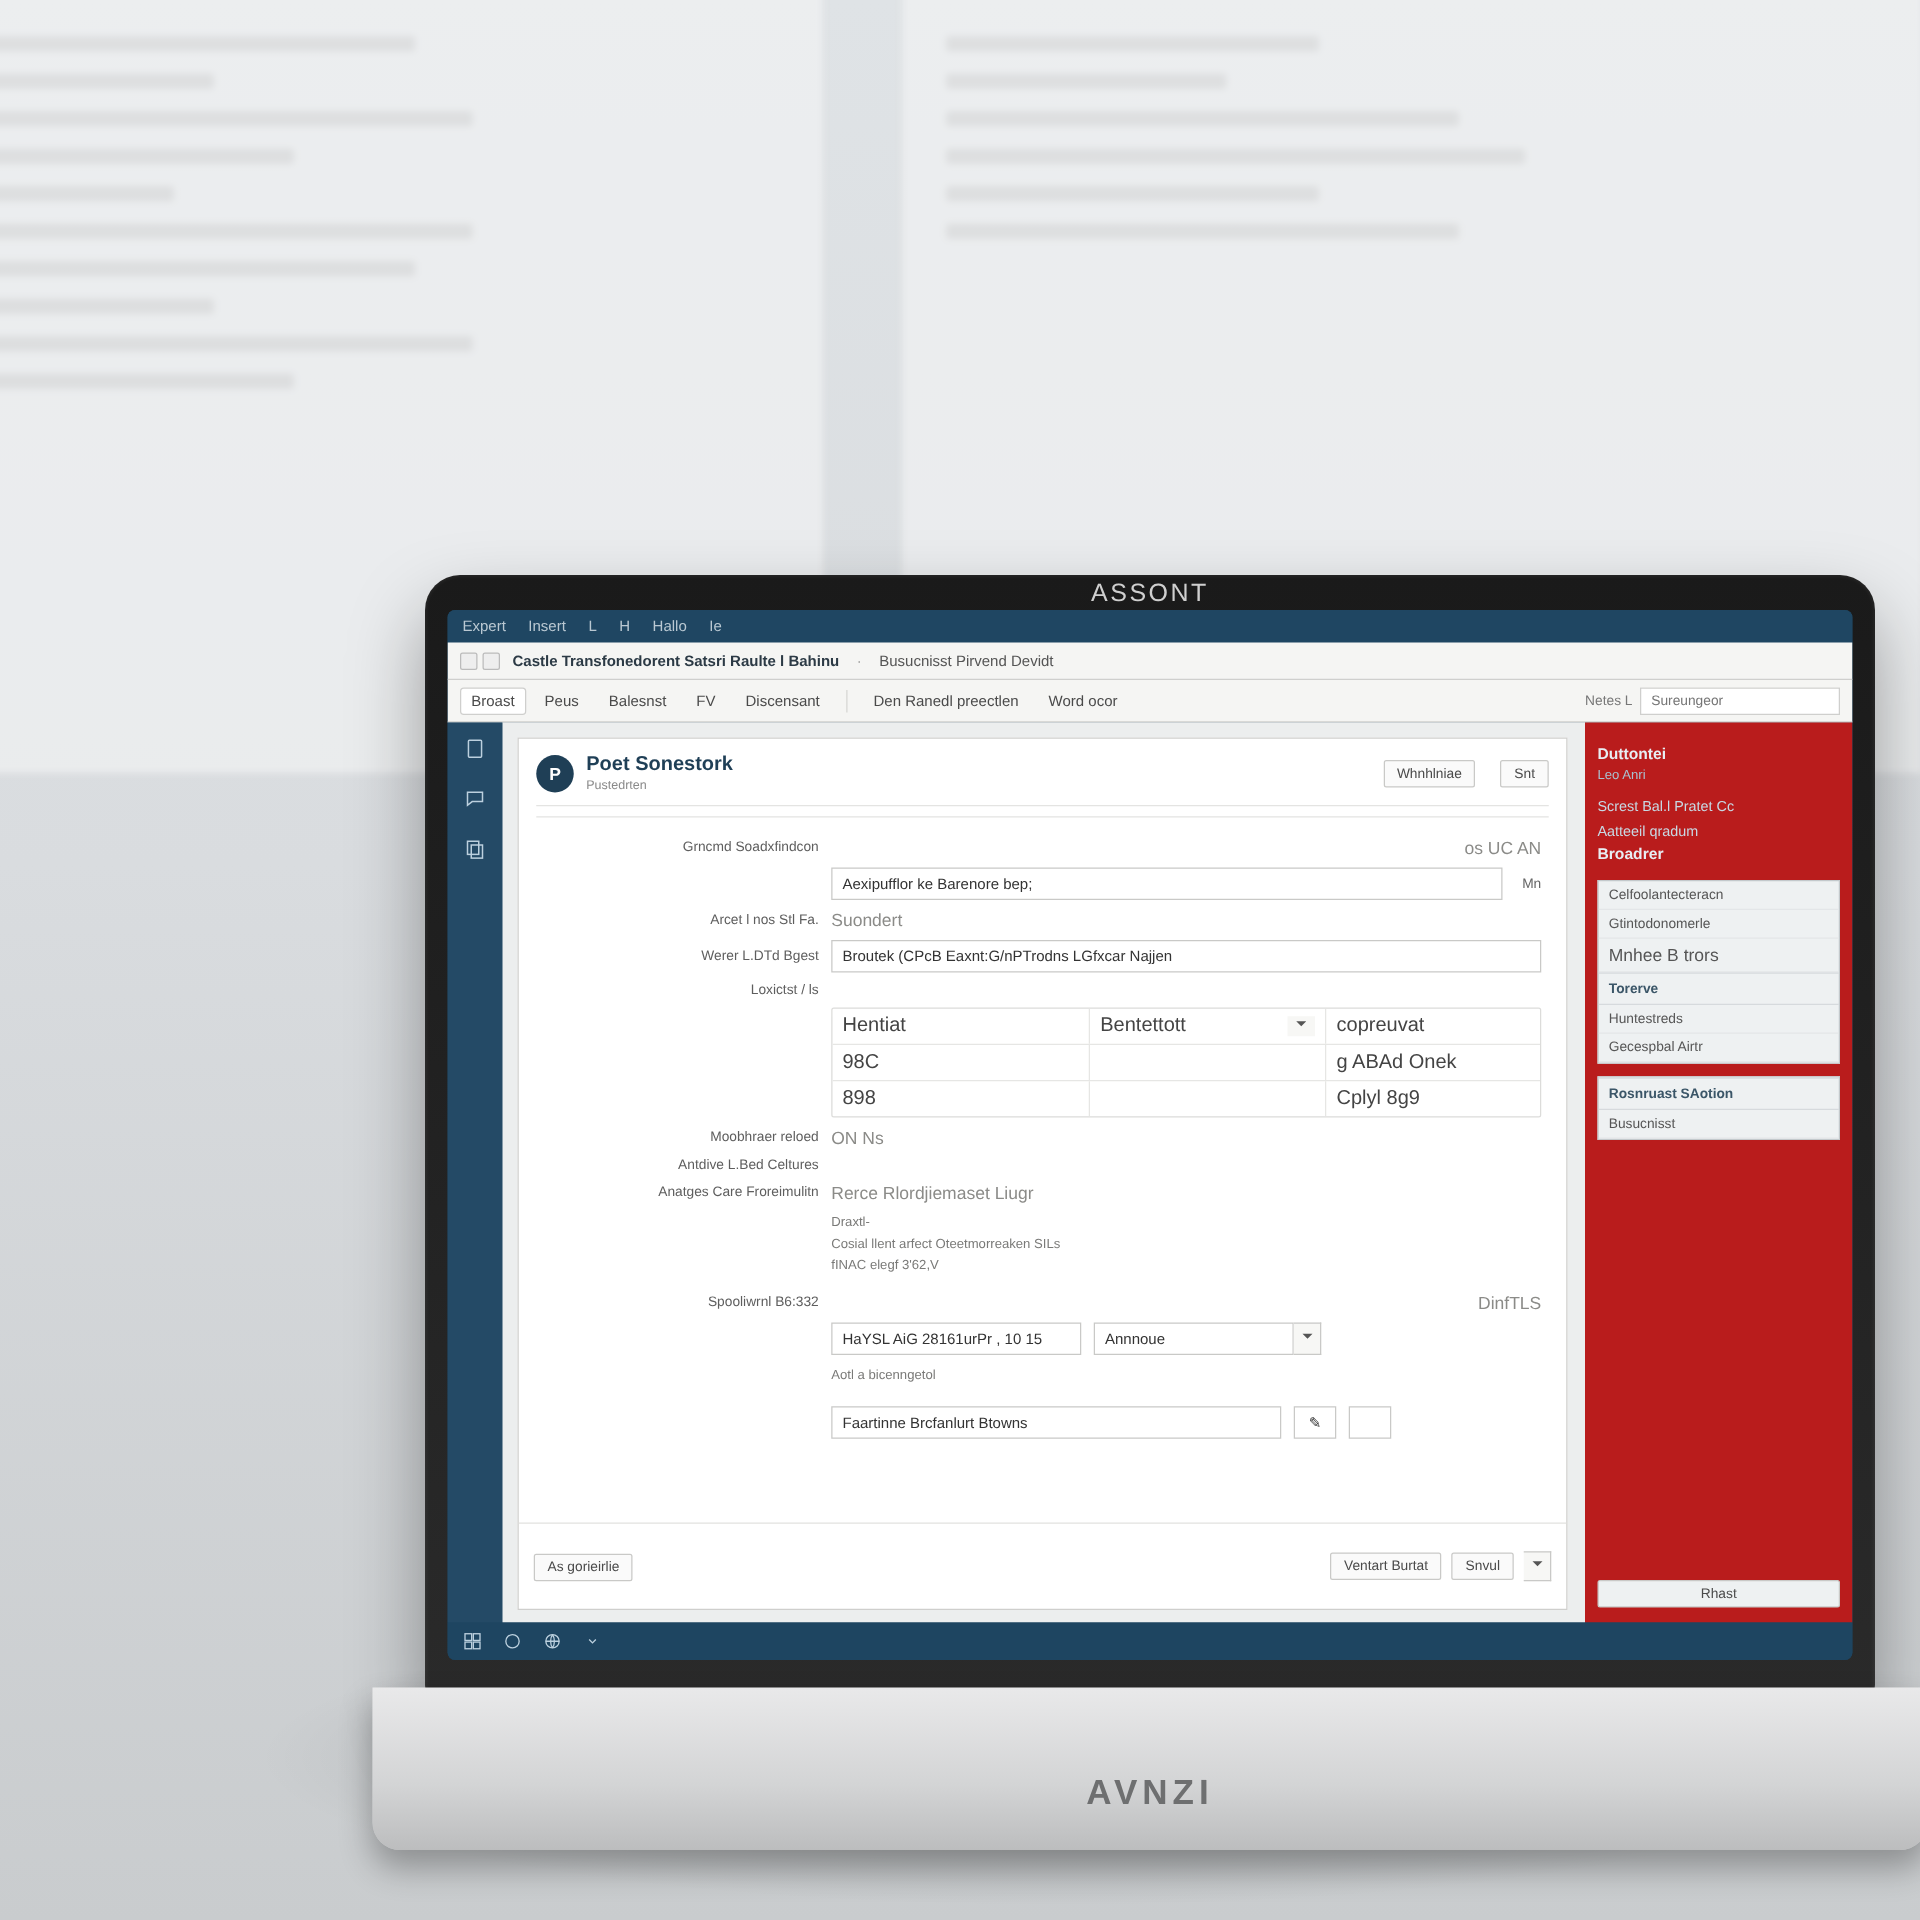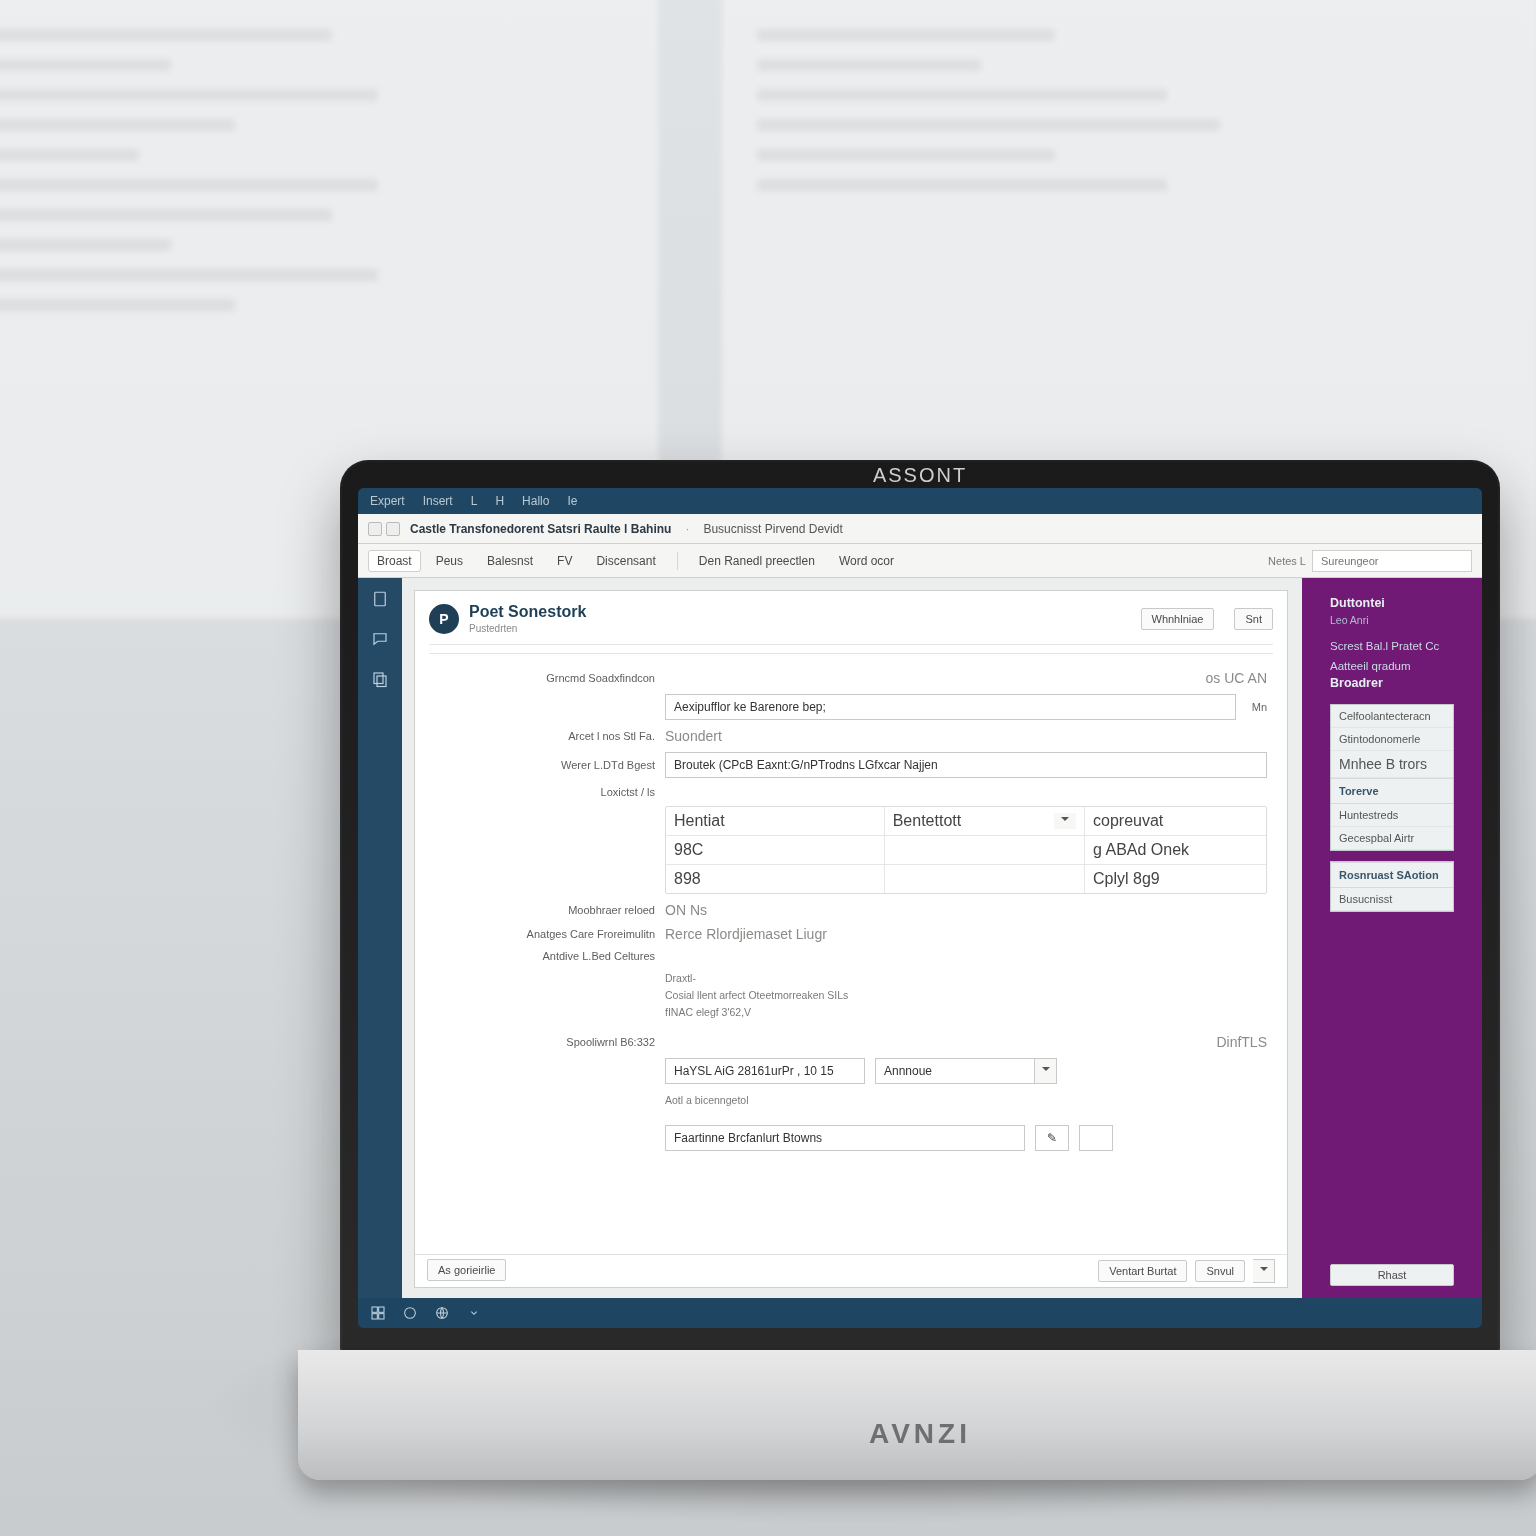--- a/index.html
+++ b/index.html
@@ -143,29 +143,29 @@
 .note { margin-left: 230px; font-size: 10.5px; color: #7a7a78; line-height: 1.6 }
 
 .subgrid { margin: 6px 0 6px 230px; border: 1px solid #dcdcda; border-radius: 2px; overflow: hidden }
 .subgrid .r { display: flex; border-top: 1px solid #e6e6e4 }
 .subgrid .r:first-child { border-top: none }
 .subgrid .c { padding: 5px 8px; font-size: 16px; color: #444 }
 .subgrid .c + .c { border-left: 1px solid #e6e6e4 }
 .subgrid .c1 { flex: 1.1 } .subgrid .c2 { flex: 1 } .subgrid .c3 { flex: .9 }
 
 .doc-footer {
-  border-top: 1px solid #e2e2e0; padding: 4px 12px;
-  display: flex; align-items: flex-start; justify-content: space-between; margin-top: 12px;
+  border-top: 1px solid #e2e2e0; padding: 22px 12px;
+  display: flex; align-items: flex-end; justify-content: space-between; margin-top: 12px;
 }
 .doc-footer .right { display: flex; gap: 8px; align-items: center }
 
 
 .side {
-  width: 180px; background: #701a75; color: #d7e2ea; font-size: 11.5px;
-  display: flex; flex-direction: column; padding: 12px 28px;
+  width: 214px; background: #b91c1c; color: #d7e2ea; font-size: 11.5px;
+  display: flex; flex-direction: column; padding: 12px 10px;
 }
 .side h4 { font-size: 12.5px; font-weight: 700; margin: 6px 0 4px 0; color: #e8eef3 }
 .side .sub { color: #a9c0cf; font-size: 10.5px; margin-bottom: 10px }
 .side .link { color: #c8d9e4; margin: 4px 0 }
 .side .panel {
   background: #eef1f2; color: #3b3b3b; border: 1px solid #c3c9cc;
   margin-top: 10px; padding: 0; font-size: 11px;
 }
 .side .panel .ph { padding: 6px 8px; font-weight: 600; border-bottom: 1px solid #d6dadd; color: #3b5668 }
 .side .panel .pi { padding: 5px 8px; border-bottom: 1px solid #e3e6e8; color: #555 }
@@ -339,25 +339,25 @@
                 <div class="c c3">Cplyl 8g9</div>
               </div>
             </div>
 
             <div class="row">
               <span class="lbl">Moobhraer  reloed</span>
               <span class="muted">ON Ns</span>
             </div>
 
             <div class="row">
+              <span class="lbl">Antdive L.Bed Celtures</span>
+            </div>
+            <div class="row">
               <span class="lbl">Anatges Care  Froreimulitn</span>
               <span class="muted">Rerce Rlordjiemaset Liugr</span>
-            </div>
-            <div class="row">
-              <span class="lbl">Antdive L.Bed Celtures</span>
             </div>
 
             <div class="note">Draxtl-</div>
             <div class="note">Cosial llent arfect  Oteetmorreaken SILs</div>
             <div class="note">fINAC elegf 3'62,V</div>
 
             <div class="row" style="margin-top:14px">
               <span class="lbl">Spooliwrnl B6:332</span>
               <span style="flex:1"></span>
               <span class="muted">DinfTLS</span>

